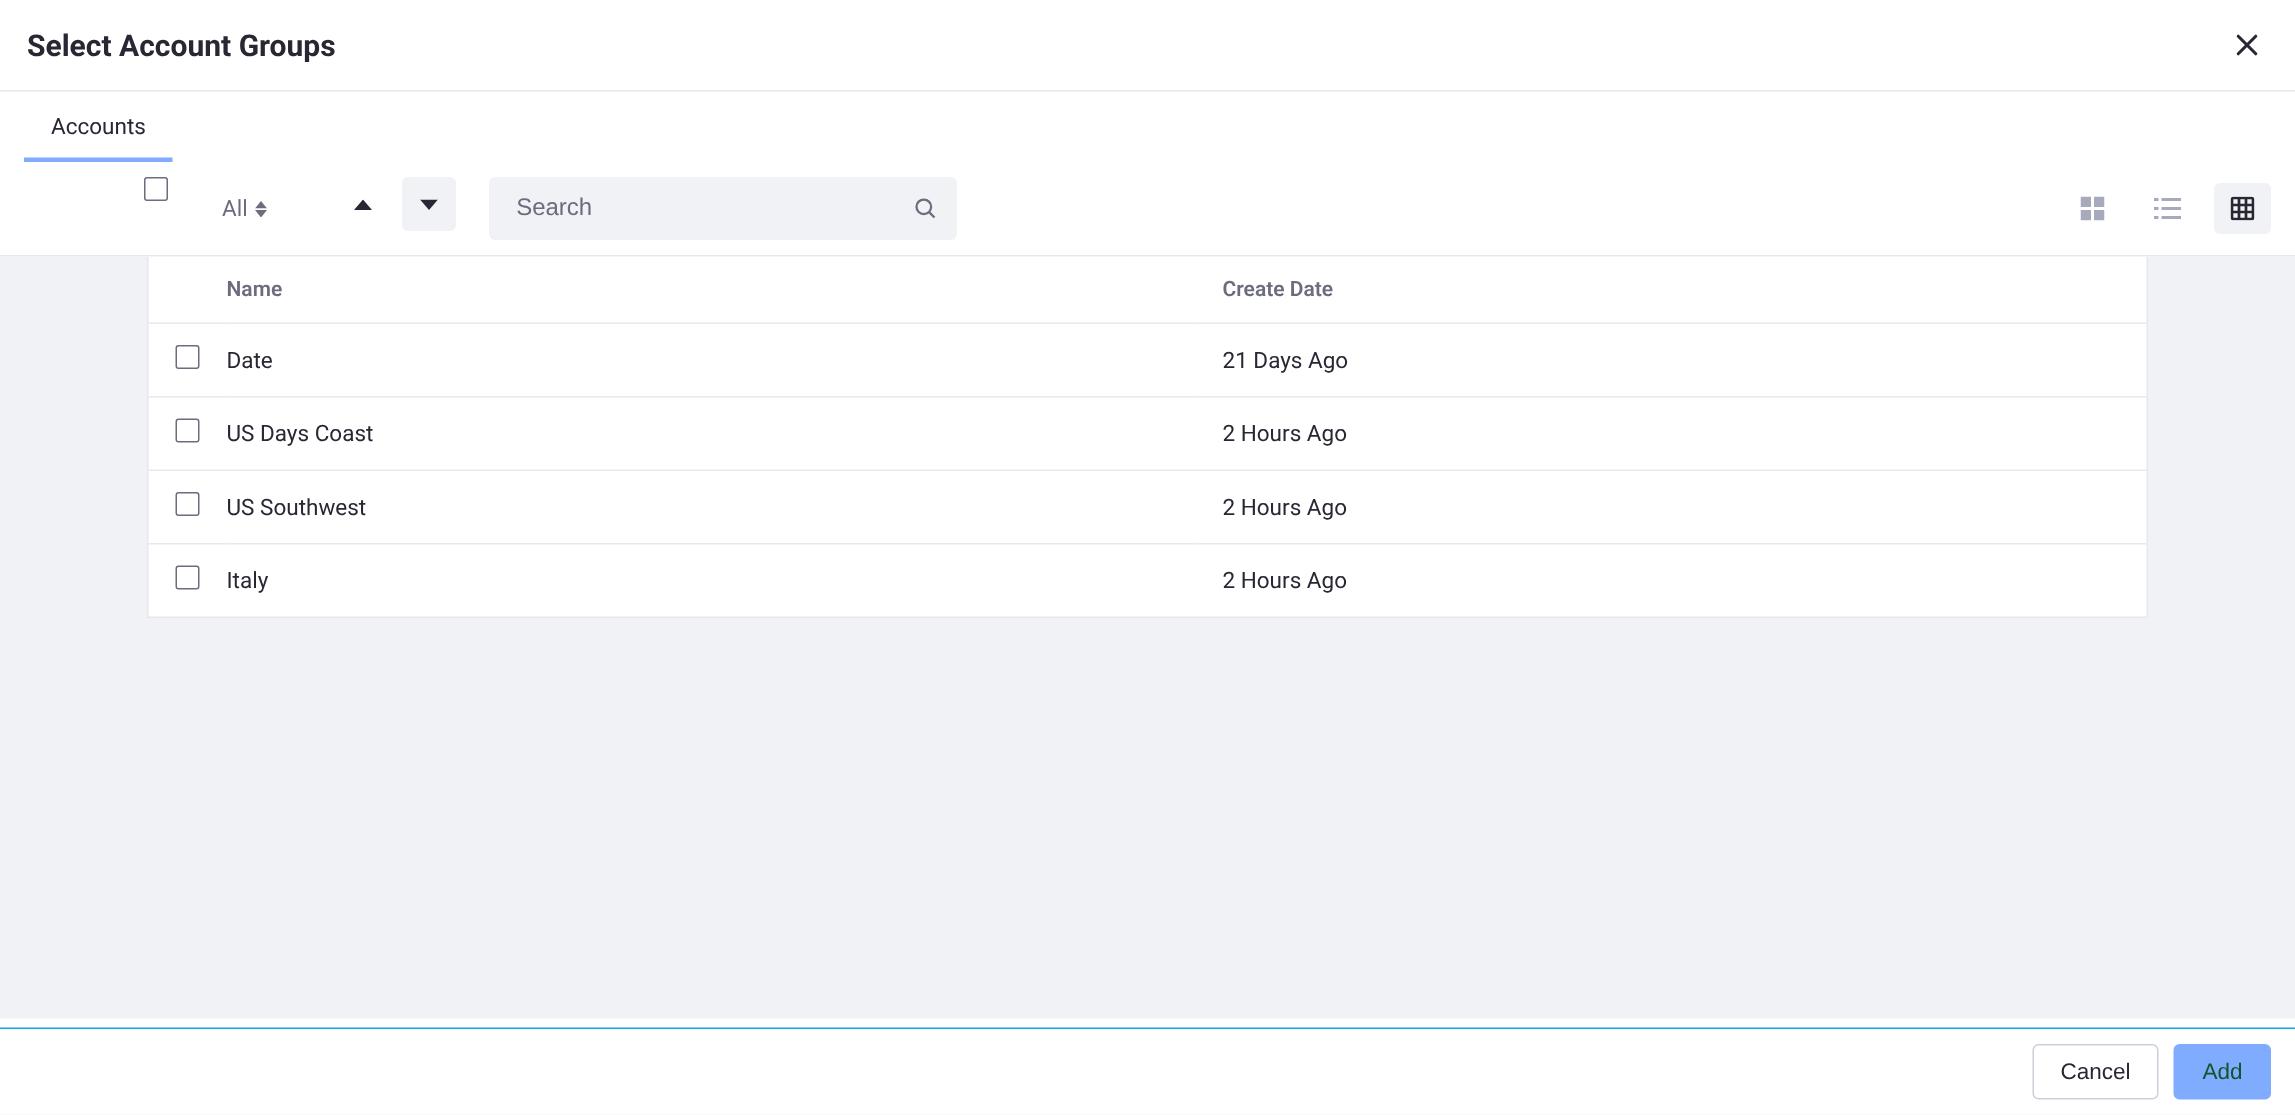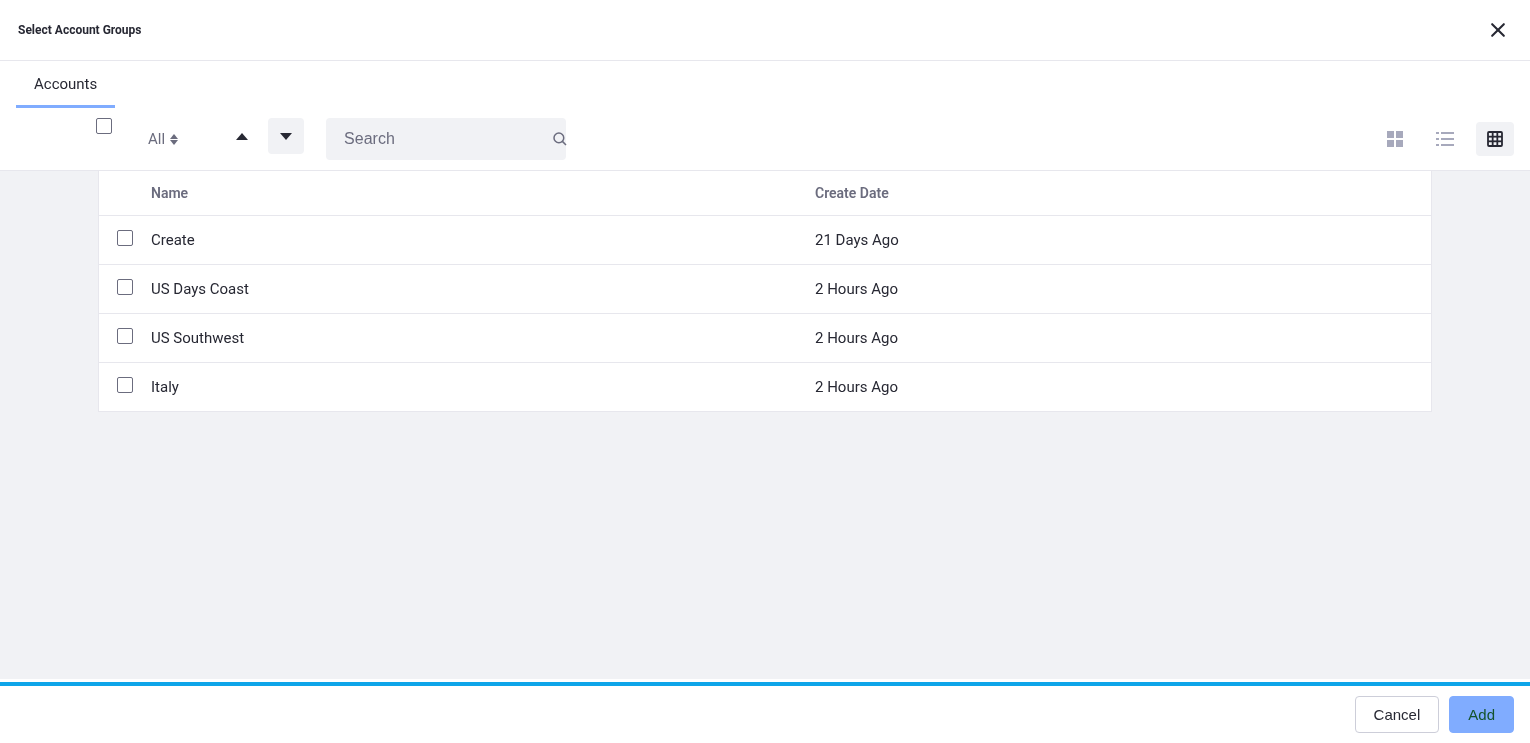--- a/index.html
+++ b/index.html
@@ -17,21 +17,21 @@
       overflow: hidden;
     }
     .header {
       display: flex;
       align-items: center;
       justify-content: space-between;
       padding: 16px 18px;
       border-bottom: 1px solid #e7e7ed;
     }
     .header-title {
-      font-size: 12px;
+      font-size: 20px;
       font-weight: 700;
     }
     .close-btn {
       cursor: pointer;
       padding: 4px;
       display: flex;
       align-items: center;
       justify-content: center;
     }
     .close-btn svg {
@@ -99,21 +99,21 @@
     }
     .sortbtn.caret-down {
       background: #f1f2f5;
       margin-left: 8px;
     }
     .searchbox {
       display: flex;
       align-items: center;
       background: #f1f2f5;
       border-radius: 4px;
-      width: 240px;
+      width: 312px;
       height: 42px;
       margin-left: 22px;
       padding: 0 12px 0 18px;
     }
     .searchbox input {
       flex: 1;
       border: none;
       background: transparent;
       font-size: 16px;
       color: #272833;
@@ -199,21 +199,21 @@
       position: absolute;
       bottom: 0;
       left: 0;
       right: 0;
       background: #fff;
       display: flex;
       justify-content: flex-end;
       align-items: center;
       padding: 10px 16px;
       gap: 10px;
-      border-top: 4px solid #0ea5e9;
+      border-top: 1px solid #0ea5e9;
     }
     .btn {
       padding: 9px 18px;
       font-size: 15px;
       border-radius: 4px;
       cursor: pointer;
       border: 1px solid transparent;
     }
     .btn-cancel {
       background: #fff;
@@ -314,21 +314,21 @@
       <thead>
         <tr>
           <th class="col-check"></th>
           <th class="col-name" style="width:648px">Name</th>
           <th>Create Date</th>
         </tr>
       </thead>
       <tbody id="table-body">
       <tr>
             <td class="col-check"><span class="checkbox"></span></td>
-            <td class="col-name">Create</td>
+            <td class="col-name">Date</td>
             <td>21 Days Ago</td>
           </tr>
           <tr>
             <td class="col-check"><span class="checkbox"></span></td>
             <td class="col-name">US Days Coast</td>
             <td>2 Hours Ago</td>
           </tr>
           <tr>
             <td class="col-check"><span class="checkbox"></span></td>
             <td class="col-name">US Southwest</td>

